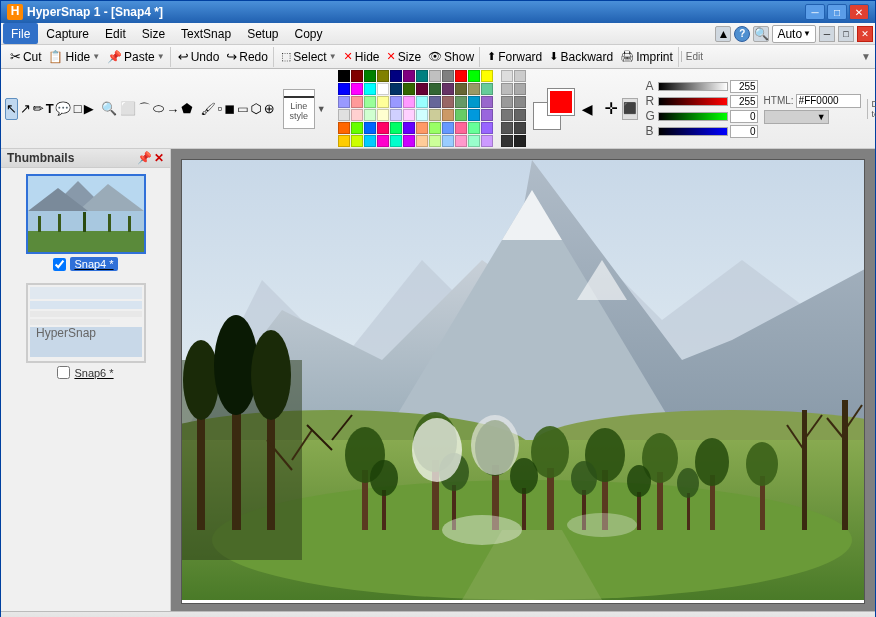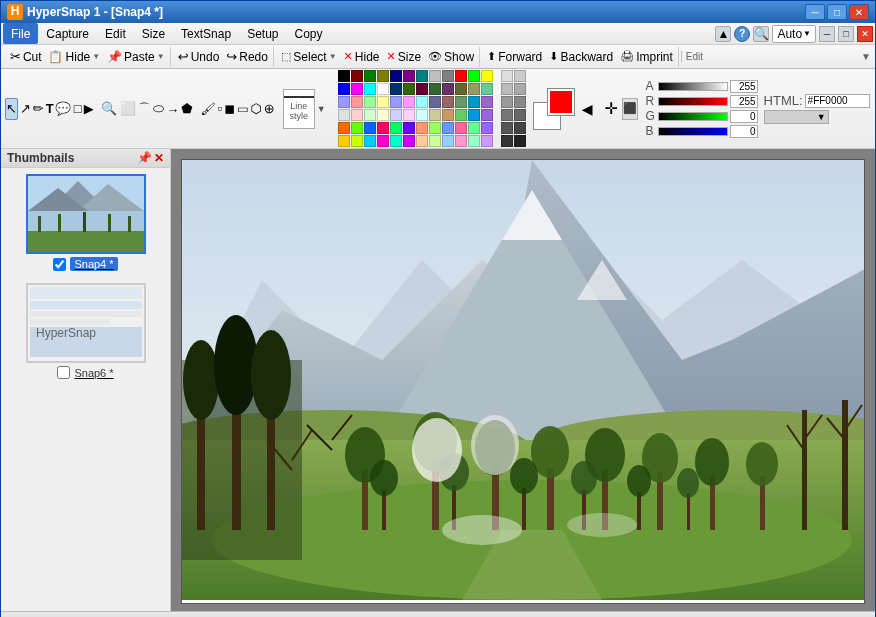--- a/index.html
+++ b/index.html
@@ -502,21 +502,21 @@
       </div>
       <div style="display:flex;align-items:center;gap:2px;">
         <span style="width:10px;color:#555;">B</span>
         <div style="width:70px;height:9px;background:linear-gradient(to right,#000,#0000ff);border:1px solid #aaa;"></div>
         <input type="text" style="width: 28px; height: 13px; border: 1px solid rgb(170, 170, 170); font-size: 10px; text-align: right; padding-right: 1px;" value="0">
       </div>
     </div>
 
     <div style="display:flex;flex-direction:column;gap:2px;margin-left:4px;">
       <div style="display:flex;align-items:center;gap:2px;">
-        <span style="font-size:13px;color:#555;">HTML:</span>
+        <span style="font-size:10px;color:#555;">HTML:</span>
         <input type="text" style="width: 65px; height: 14px; border: 1px solid rgb(170, 170, 170); font-size: 10px; padding: 0px 2px; background: white;" value="#FF0000">
       </div>
       <div style="display:flex;align-items:center;gap:2px;">
         <div style="width:65px;height:14px;background:#d0d0d0;border:1px solid #aaa;display:flex;align-items:center;justify-content:flex-end;padding-right:2px;cursor:pointer;">
           <span style="font-size:9px;">▼</span>
         </div>
       </div>
     </div>
 
     <div style="font-size:9px;color:#555;border-left:1px solid #bbb;padding-left:4px;margin-left:4px;">Drawing tools</div>

